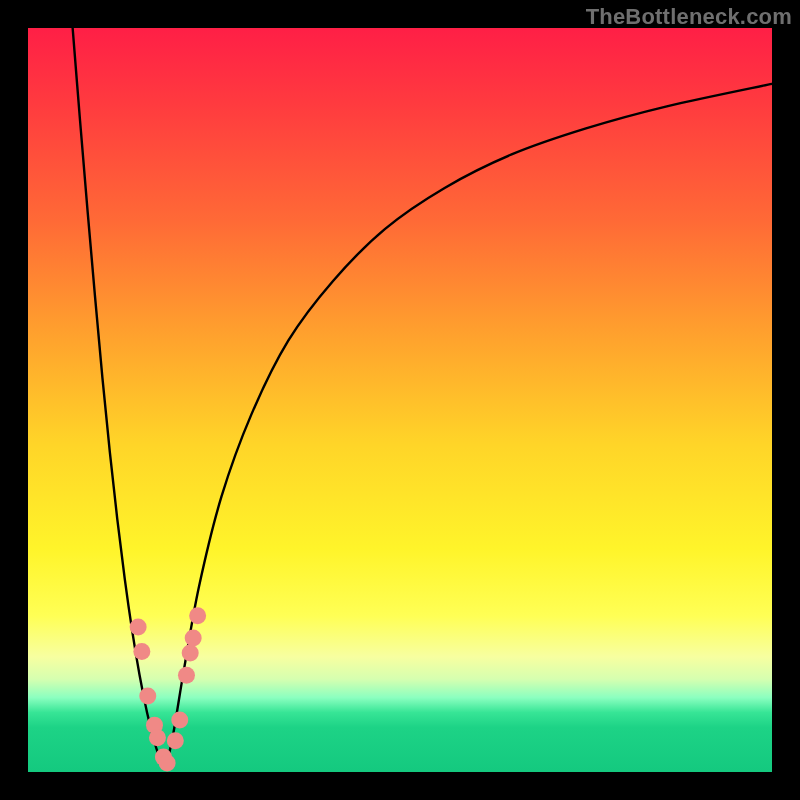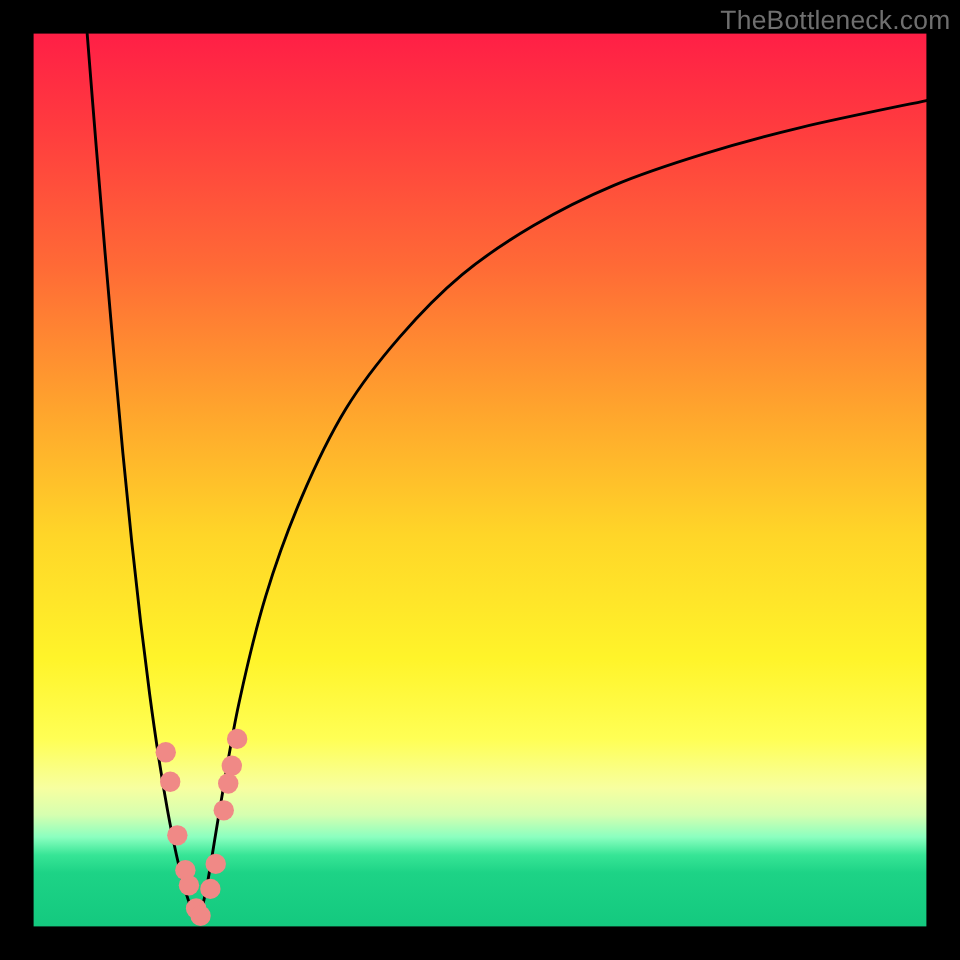--- a/index.html
+++ b/index.html
@@ -40,21 +40,21 @@
       #1dd386 94%,
       #14c97f 100%
     );
   }
   .watermark {
     position: absolute;
     top: 4px;
     right: 8px;
     color: #6f6f6f;
     font-size: 22px;
-    font-weight: 400;
+    font-weight: 700;
     letter-spacing: 0.2px;
     user-select: none;
   }
   svg.curve {
     position: absolute;
     left: 28px;
     top: 28px;
     width: 744px;
     height: 744px;
     overflow: visible;

